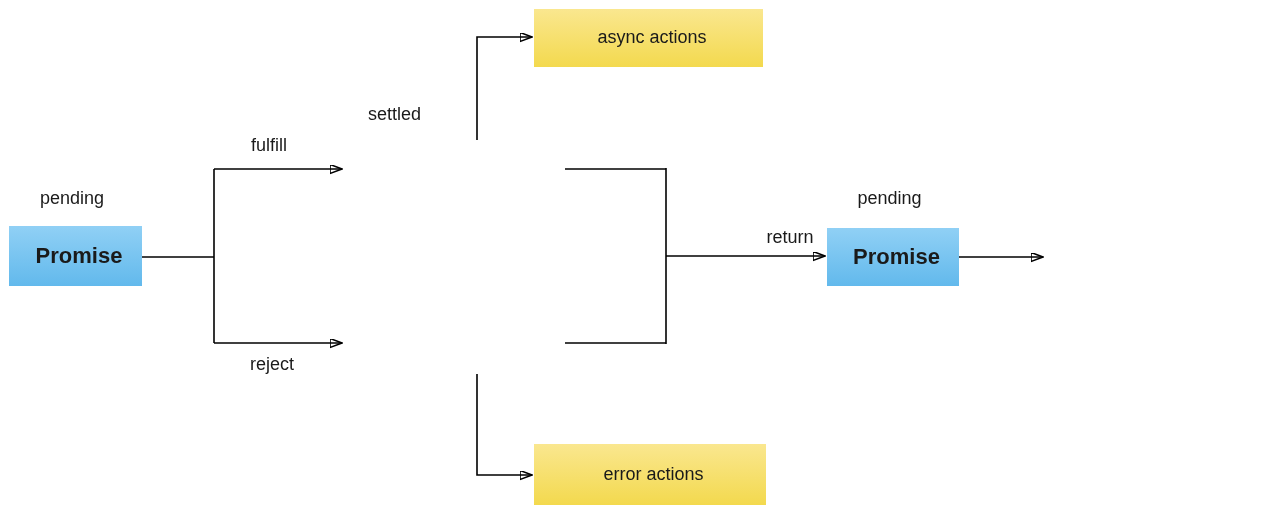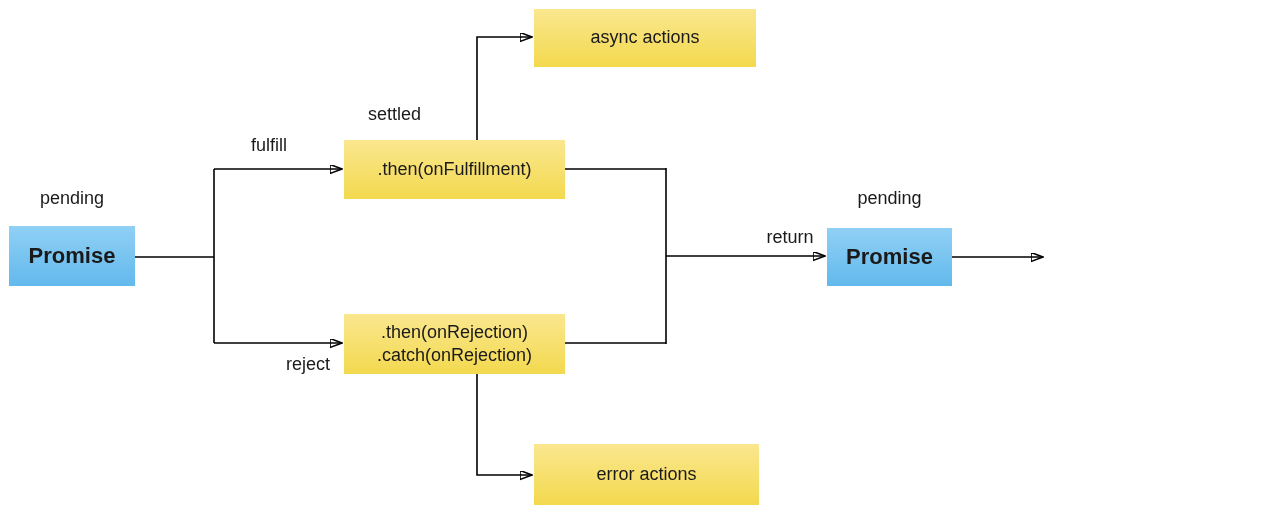--- a/index.html
+++ b/index.html
@@ -24,20 +24,21 @@
   }
   .node {
     position: absolute;
     display: flex;
     flex-direction: column;
     align-items: center;
     justify-content: center;
     text-align: center;
     font-size: 18px;
     line-height: 1.28;
+    padding-left: 7px;
   }
   .node.blue {
     background: linear-gradient(180deg, var(--promise-box-top, #90d0f5), var(--promise-box-bottom, #62b9ec));
     font-weight: bold;
     font-size: 22px;
   }
   .node.yellow {
     background: linear-gradient(180deg, var(--action-box-top, #fae78f), var(--action-box-bottom, #f3d94e));
   }
   .lbl {
@@ -80,47 +81,40 @@
 
     <path d="M666 256 H825" marker-end="url(#arrow)"></path>
 
     <path d="M952 257 H1043" marker-end="url(#arrow)"></path>
   </svg>
 
   <div class="node blue" style="left:9px; top:226px; width:126px; height:60px;">
     <span>Promise</span>
   </div>
 
-  <div class="node yellow" style="left:344px; top:140px; width:221px; height:59px;">
-    <span>.then(onFulfillment)</span>
-  </div>
 
-  <div class="node yellow" style="left:344px; top:314px; width:221px; height:60px;">
-    <span>.then(onRejection)</span>
-    <span>.catch(onRejection)</span>
-  </div>
 
   <div class="node yellow" style="left:534px; top:9px; width:222px; height:58px;">
     <span>async actions</span>
   </div>
 
   <div class="node yellow" style="left:534px; top:444px; width:225px; height:61px;">
     <span>error actions</span>
   </div>
 
   <div class="node blue" style="left:827px; top:228px; width:125px; height:58px;">
     <span>Promise</span>
   </div>
 
 
   <div class="lbl" style="left:9px; top:187px; width:126px;">pending</div>
 
   <div class="lbl" style="left:368px; top:103px; text-align:right;">settled</div>
 
   <div class="lbl" style="left:214px; top:134px; width:110px;">fulfill</div>
 
-  <div class="lbl" style="left:214px; top:353px; width:116px;text-align:right;">reject</div>
+  <div class="lbl" style="left:214px; top:353px; width:116px;">reject</div>
 
   <div class="lbl" style="left:735px; top:226px; width:110px;">return</div>
 
   <div class="lbl" style="left:827px; top:187px; width:125px;">pending</div>
 
 </div>
 
 </body></html>

